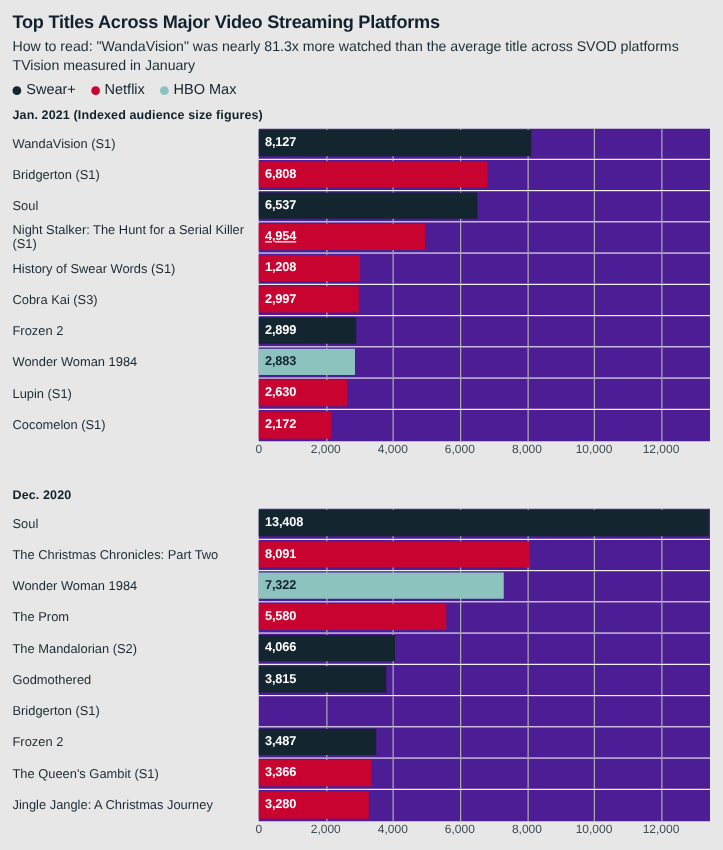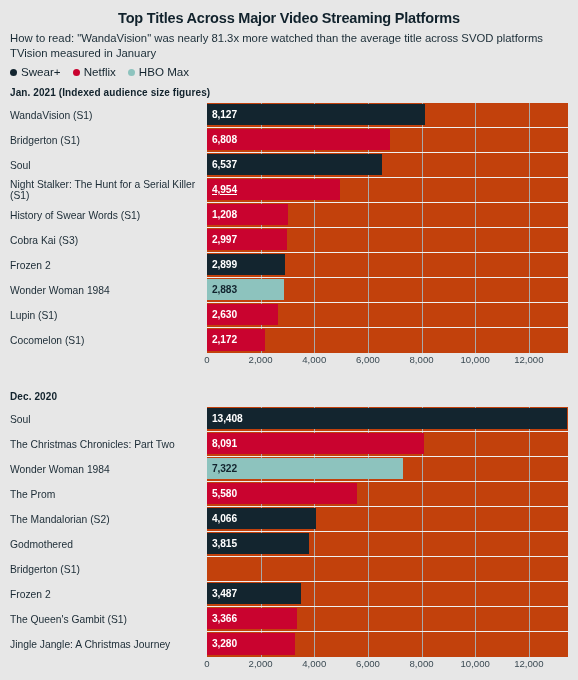--- a/index.html
+++ b/index.html
@@ -23,21 +23,20 @@
   }
 
   
   .title {
     font-size: 14.5px;
     font-weight: bold;
     letter-spacing: -0.2px;
     line-height: 1.2;
     margin: 2px 0 4px 0;
     color: #11222c;
-    text-align: center;
   }
   .subtitle {
     font-size: 11.3px;
     line-height: 1.28;
     color: #1a2c36;
     margin: 0 0 6px 0;
     max-width: 540px;
   }
 
   
@@ -93,21 +92,21 @@
     color: #1b2b35;
     display: flex;
     align-items: center;
     padding-right: 6px;
     box-sizing: border-box;
     line-height: 1.1;
   }
   .row-track {
     position: relative;
     flex: 1 1 auto;
-    background: #c2410c;
+    background: #4c1d95;
     border-bottom: 1px solid #efefef;
     box-sizing: border-box;
   }
   .row:last-child .row-track { border-bottom: none; }
 
   .gridlines {
     position: absolute;
     inset: 0;
     pointer-events: none;
     z-index: 1;

